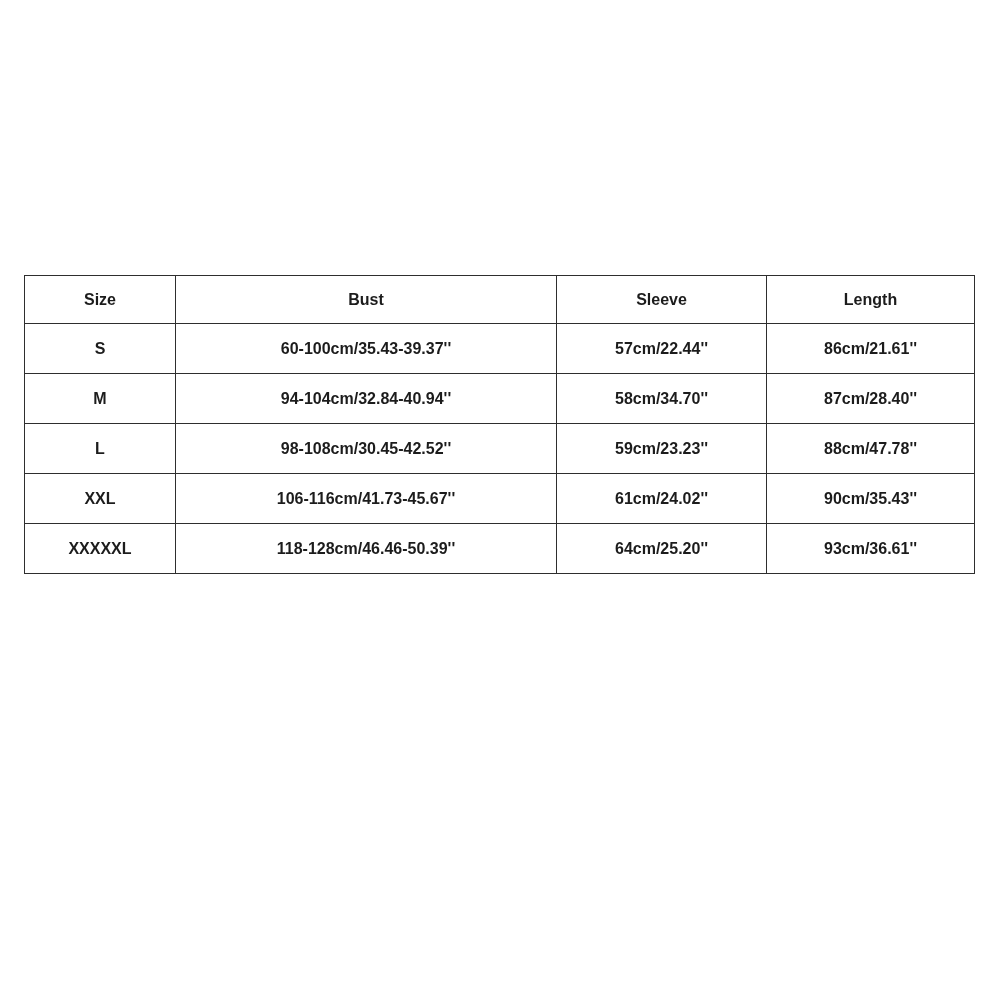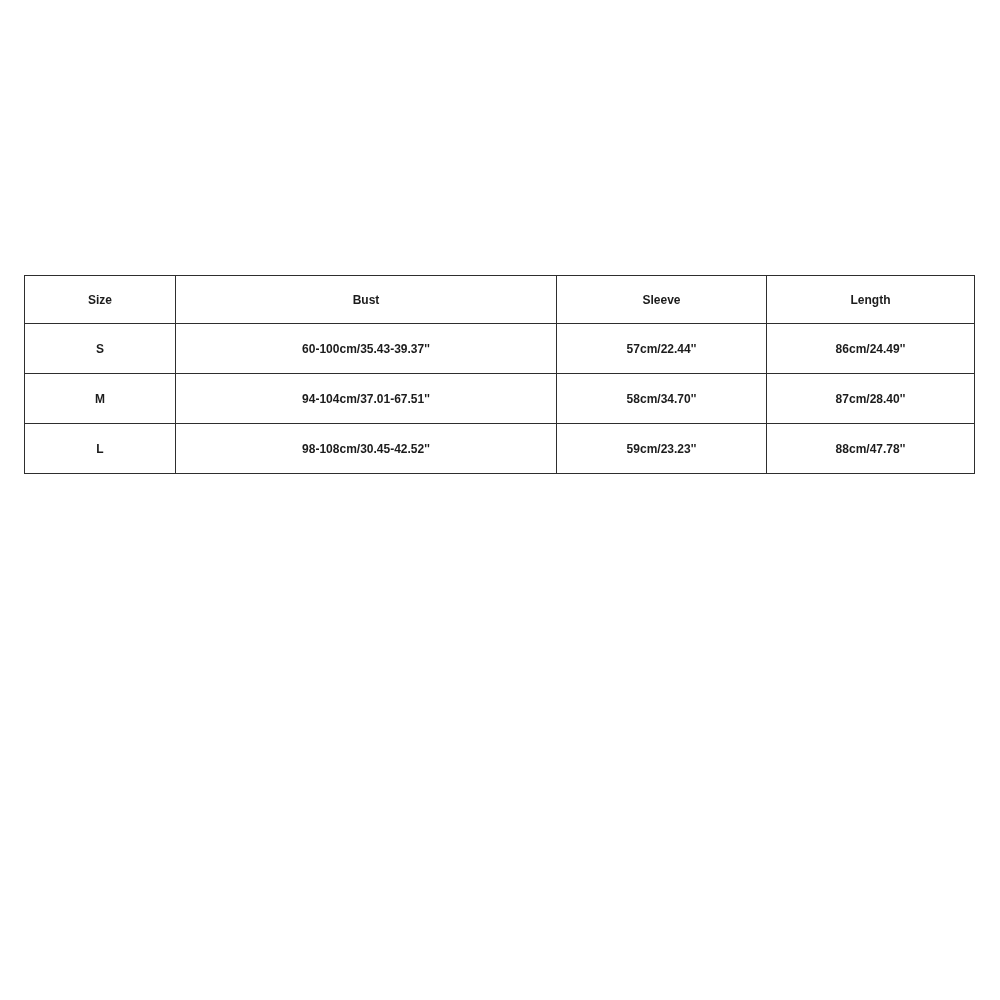--- a/index.html
+++ b/index.html
@@ -24,21 +24,21 @@
     table-layout: fixed;
     width: 950px;
     background: #ffffff;
   }
   table.size-chart th,
   table.size-chart td {
     border: 1.5px solid #2e2e2e;
     text-align: center;
     vertical-align: middle;
     font-weight: bold;
-    font-size: 12px;
+    font-size: 16px;
     color: #1c1c1c;
     padding: 0;
     overflow: hidden;
     white-space: nowrap;
   }
   table.size-chart thead tr { height: 48px; }
   table.size-chart tbody tr { height: 50px; }
   col.col-size   { width: 151px; }
   col.col-bust   { width: 381px; }
   col.col-sleeve { width: 210px; }
@@ -61,29 +61,41 @@
         <th>Bust</th>
         <th>Sleeve</th>
         <th>Length</th>
       </tr>
     </thead>
     <tbody>
       <tr>
         <td>S</td>
         <td>60-100cm/35.43-39.37''</td>
         <td>57cm/22.44''</td>
-        <td>86cm/24.49''</td>
+        <td>86cm/21.61''</td>
       </tr>
       <tr>
         <td>M</td>
-        <td>94-104cm/37.01-67.51''</td>
+        <td>94-104cm/32.84-40.94''</td>
         <td>58cm/34.70''</td>
         <td>87cm/28.40''</td>
       </tr>
       <tr>
         <td>L</td>
         <td>98-108cm/30.45-42.52''</td>
         <td>59cm/23.23''</td>
         <td>88cm/47.78''</td>
       </tr>
+      <tr>
+        <td>XXL</td>
+        <td>106-116cm/41.73-45.67''</td>
+        <td>61cm/24.02''</td>
+        <td>90cm/35.43''</td>
+      </tr>
+      <tr>
+        <td>XXXXXL</td>
+        <td>118-128cm/46.46-50.39''</td>
+        <td>64cm/25.20''</td>
+        <td>93cm/36.61''</td>
+      </tr>
     </tbody>
   </table>
 </div>
 
 </body></html>

